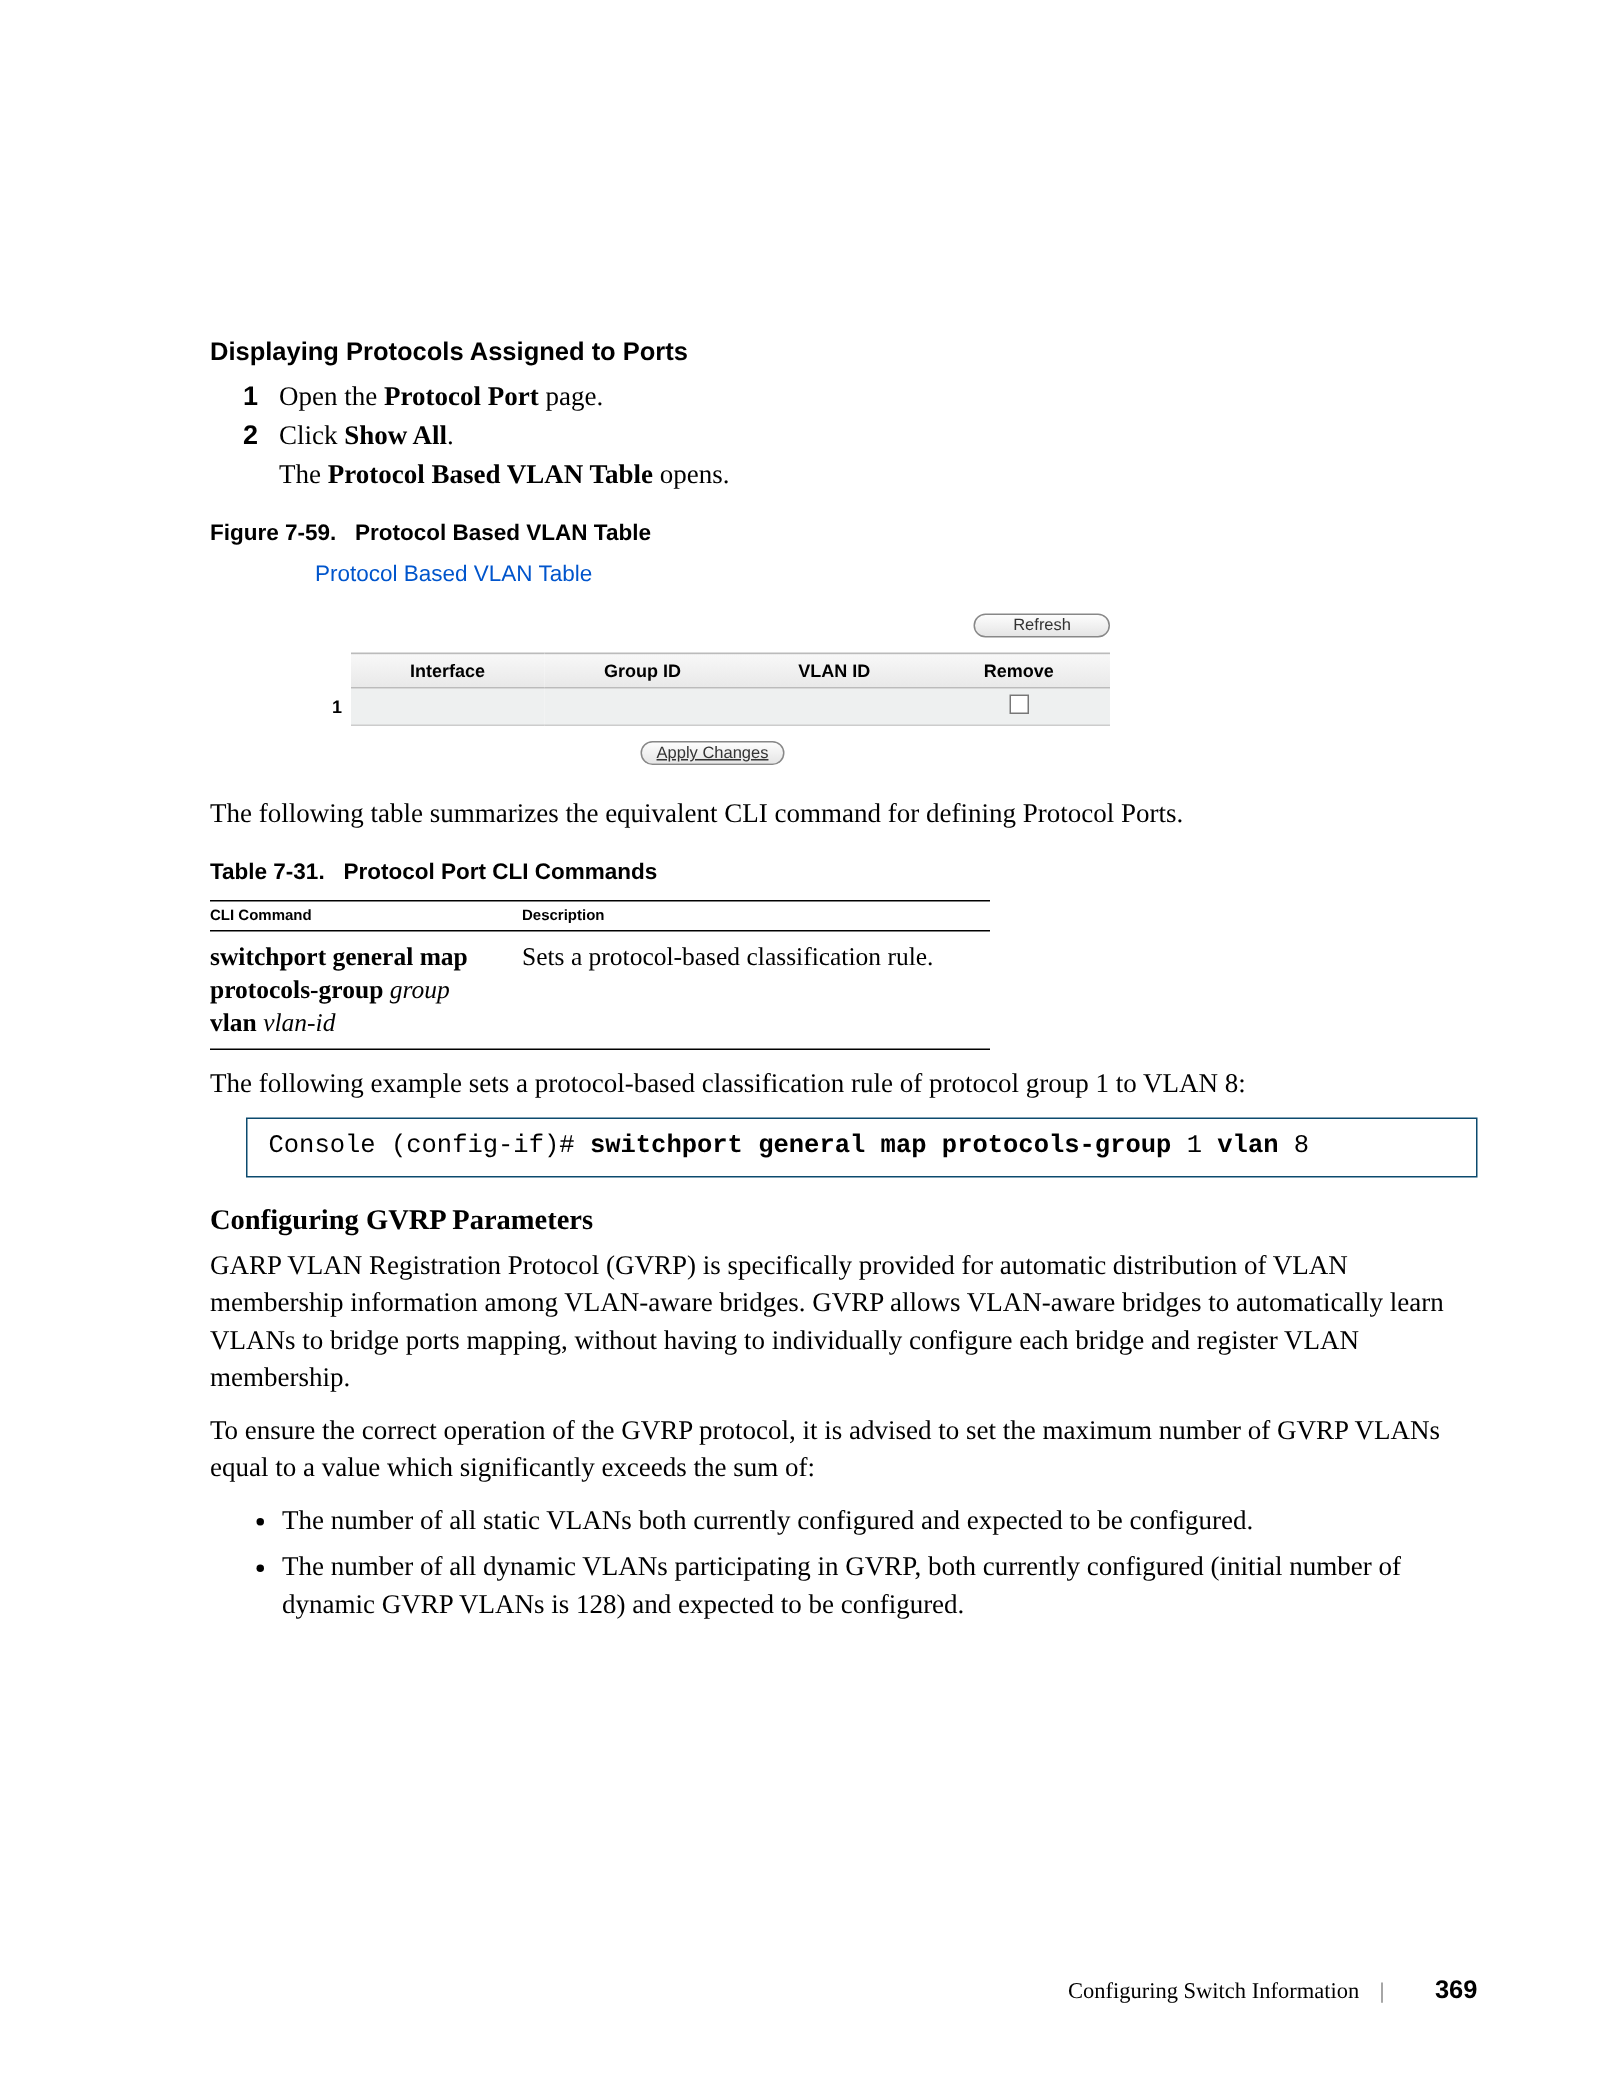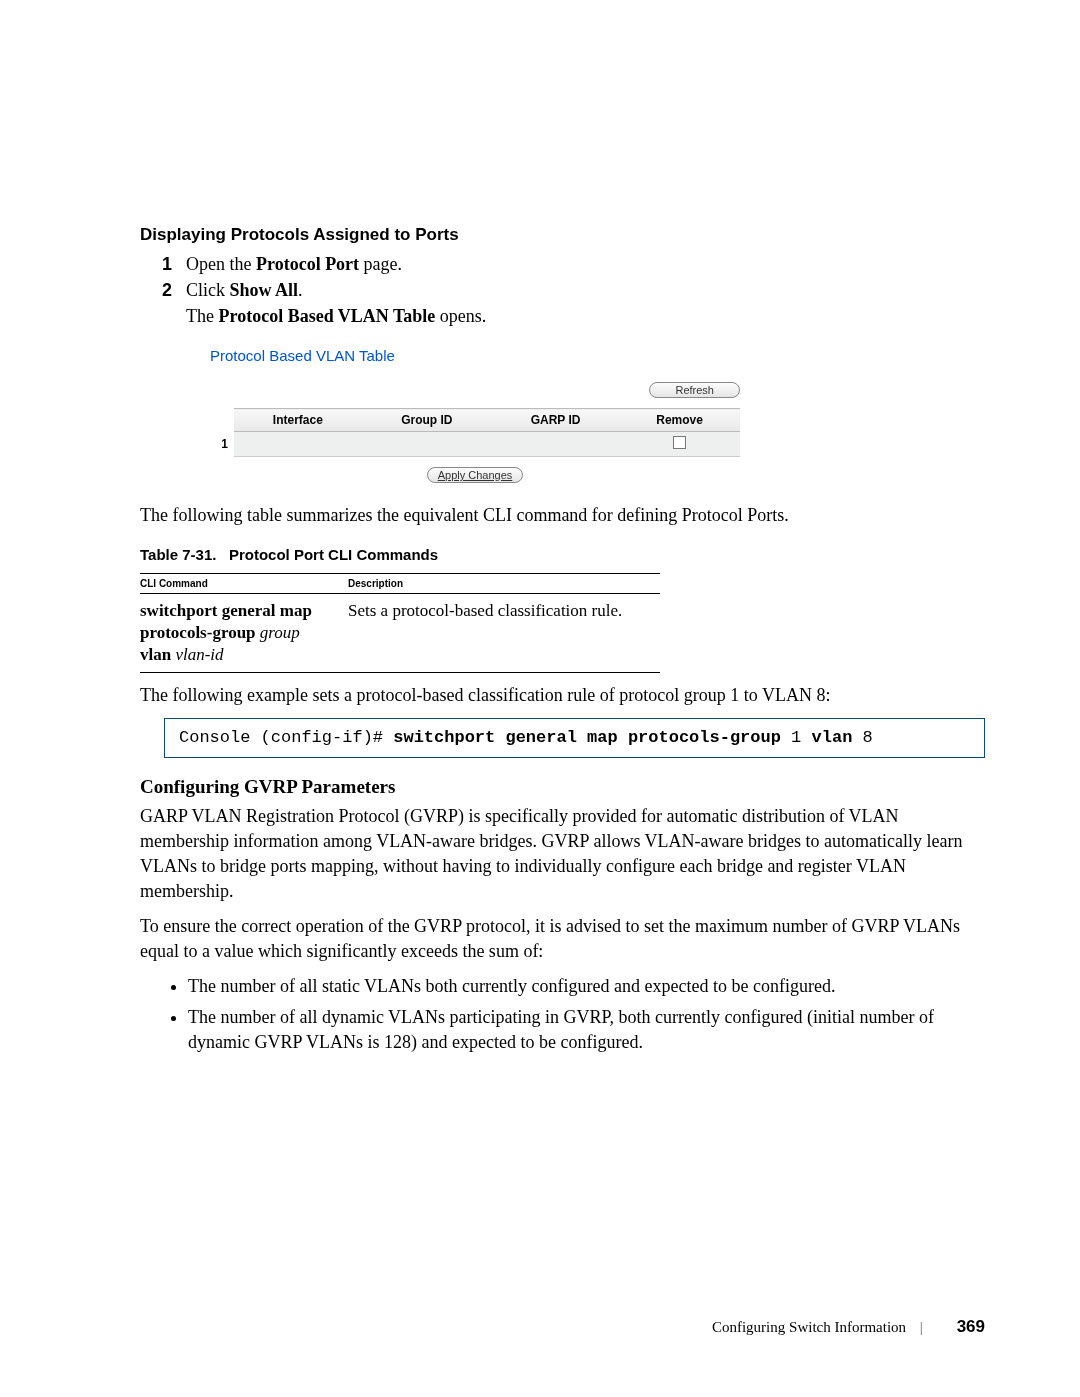--- a/index.html
+++ b/index.html
@@ -189,33 +189,36 @@
     </li>
     <li>
       <span class="num">2</span>
       <span class="body">
         <span>Click </span><b>Show All</b><span>.</span><br>
         <span>The </span><b>Protocol Based VLAN Table</b><span> opens.</span>
       </span>
     </li>
   </ol>
 
+  <div class="figcap">
+    <span>Figure 7-59.</span>&nbsp;&nbsp;&nbsp;<span>Protocol Based VLAN Table</span>
+  </div>
 
   <div class="figure">
     <div class="fig-title">Protocol Based VLAN Table</div>
     <div class="fig-toprow">
       <button class="refresh-btn">Refresh</button>
     </div>
     <table class="vlan-table">
       <thead>
         <tr>
           <td></td>
           <td>Interface</td>
           <td>Group ID</td>
-          <td>GARP ID</td>
+          <td>VLAN ID</td>
           <td>Remove</td>
         </tr>
       </thead>
       <tbody>
         <tr>
           <td>1</td>
           <td></td>
           <td></td>
           <td></td>
           <td><span class="checkbox-mock"></span></td>

